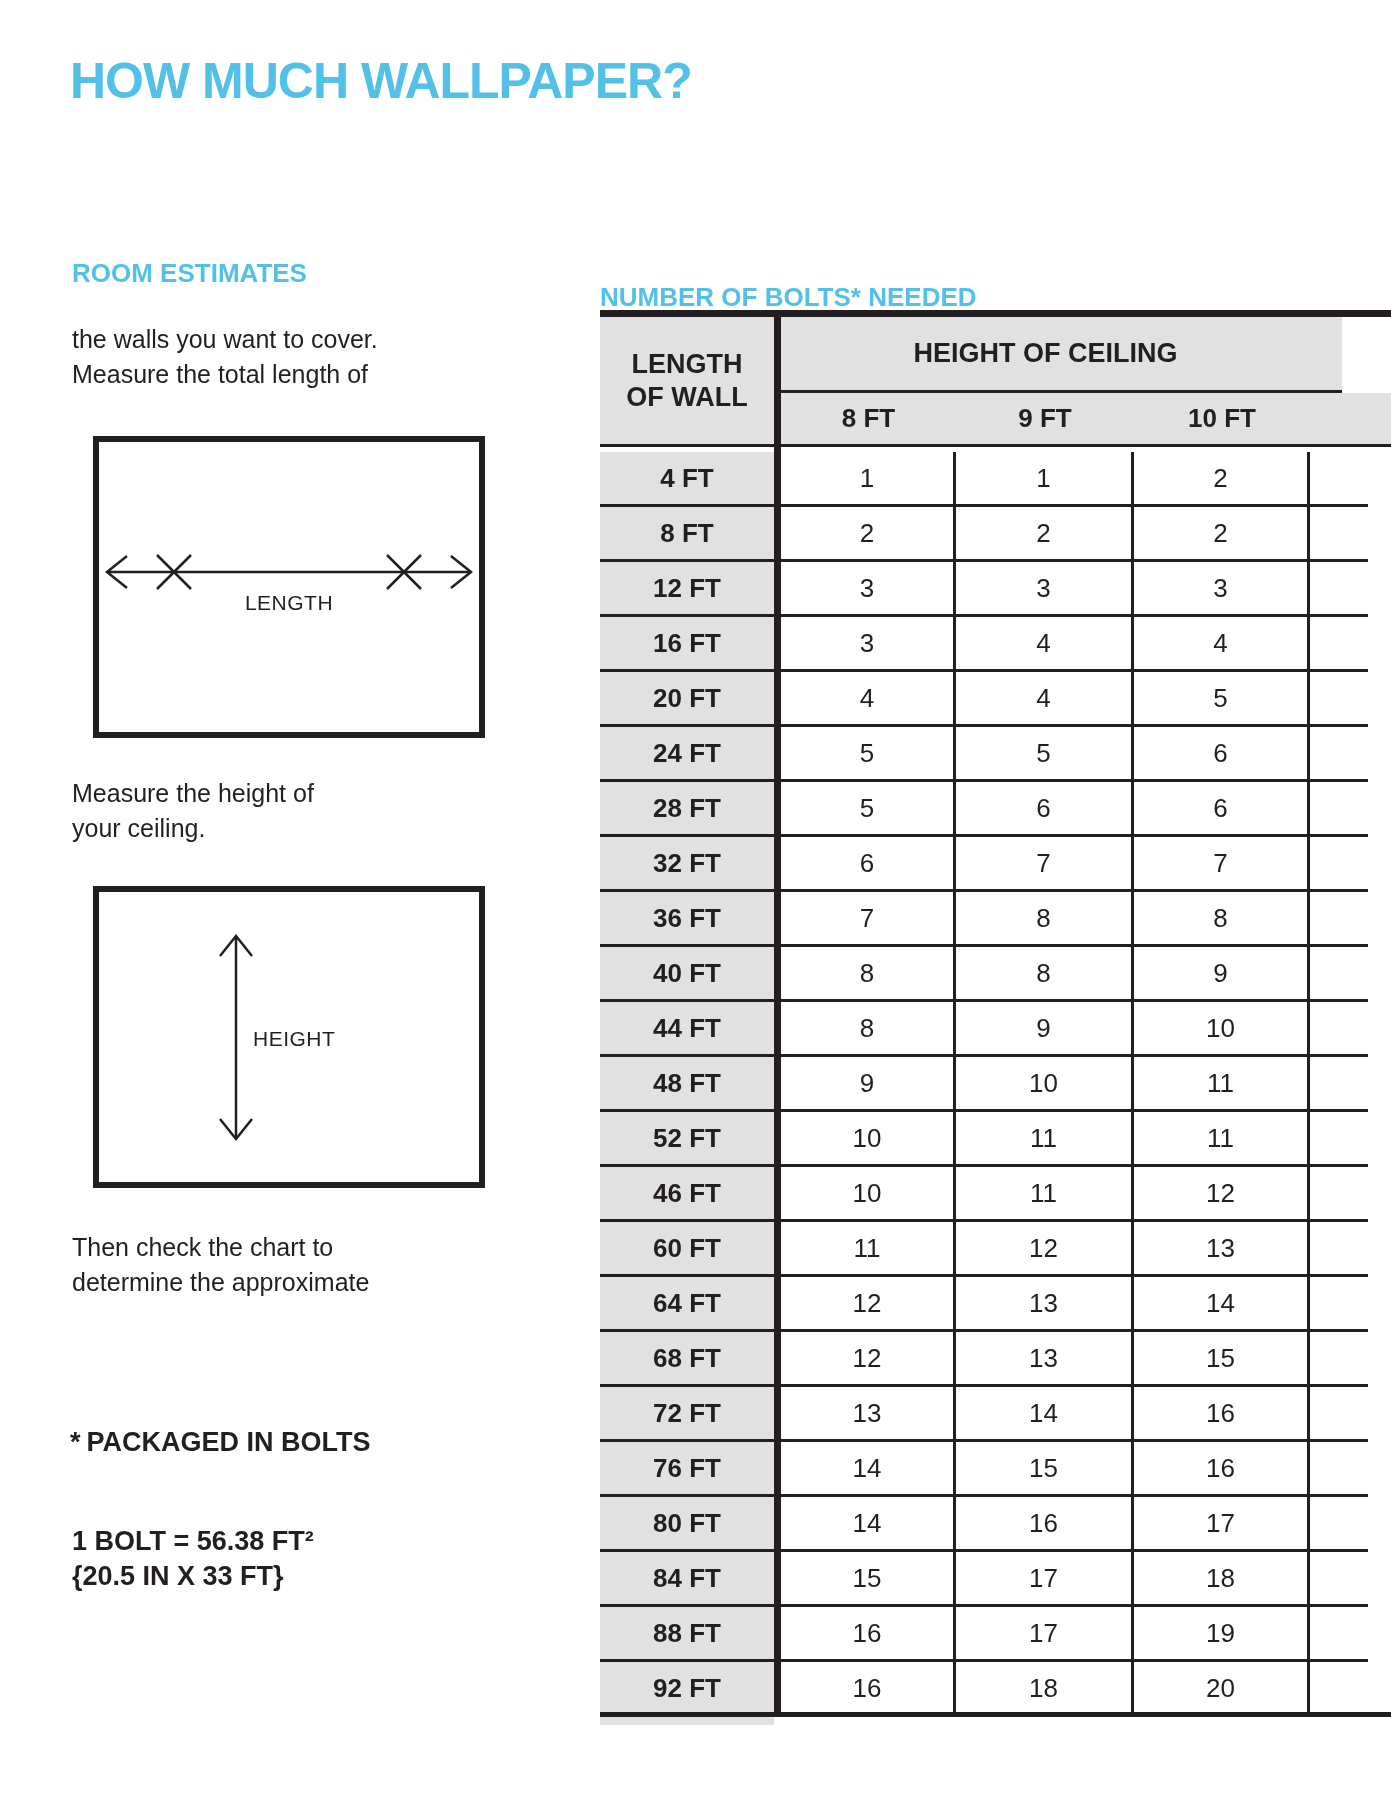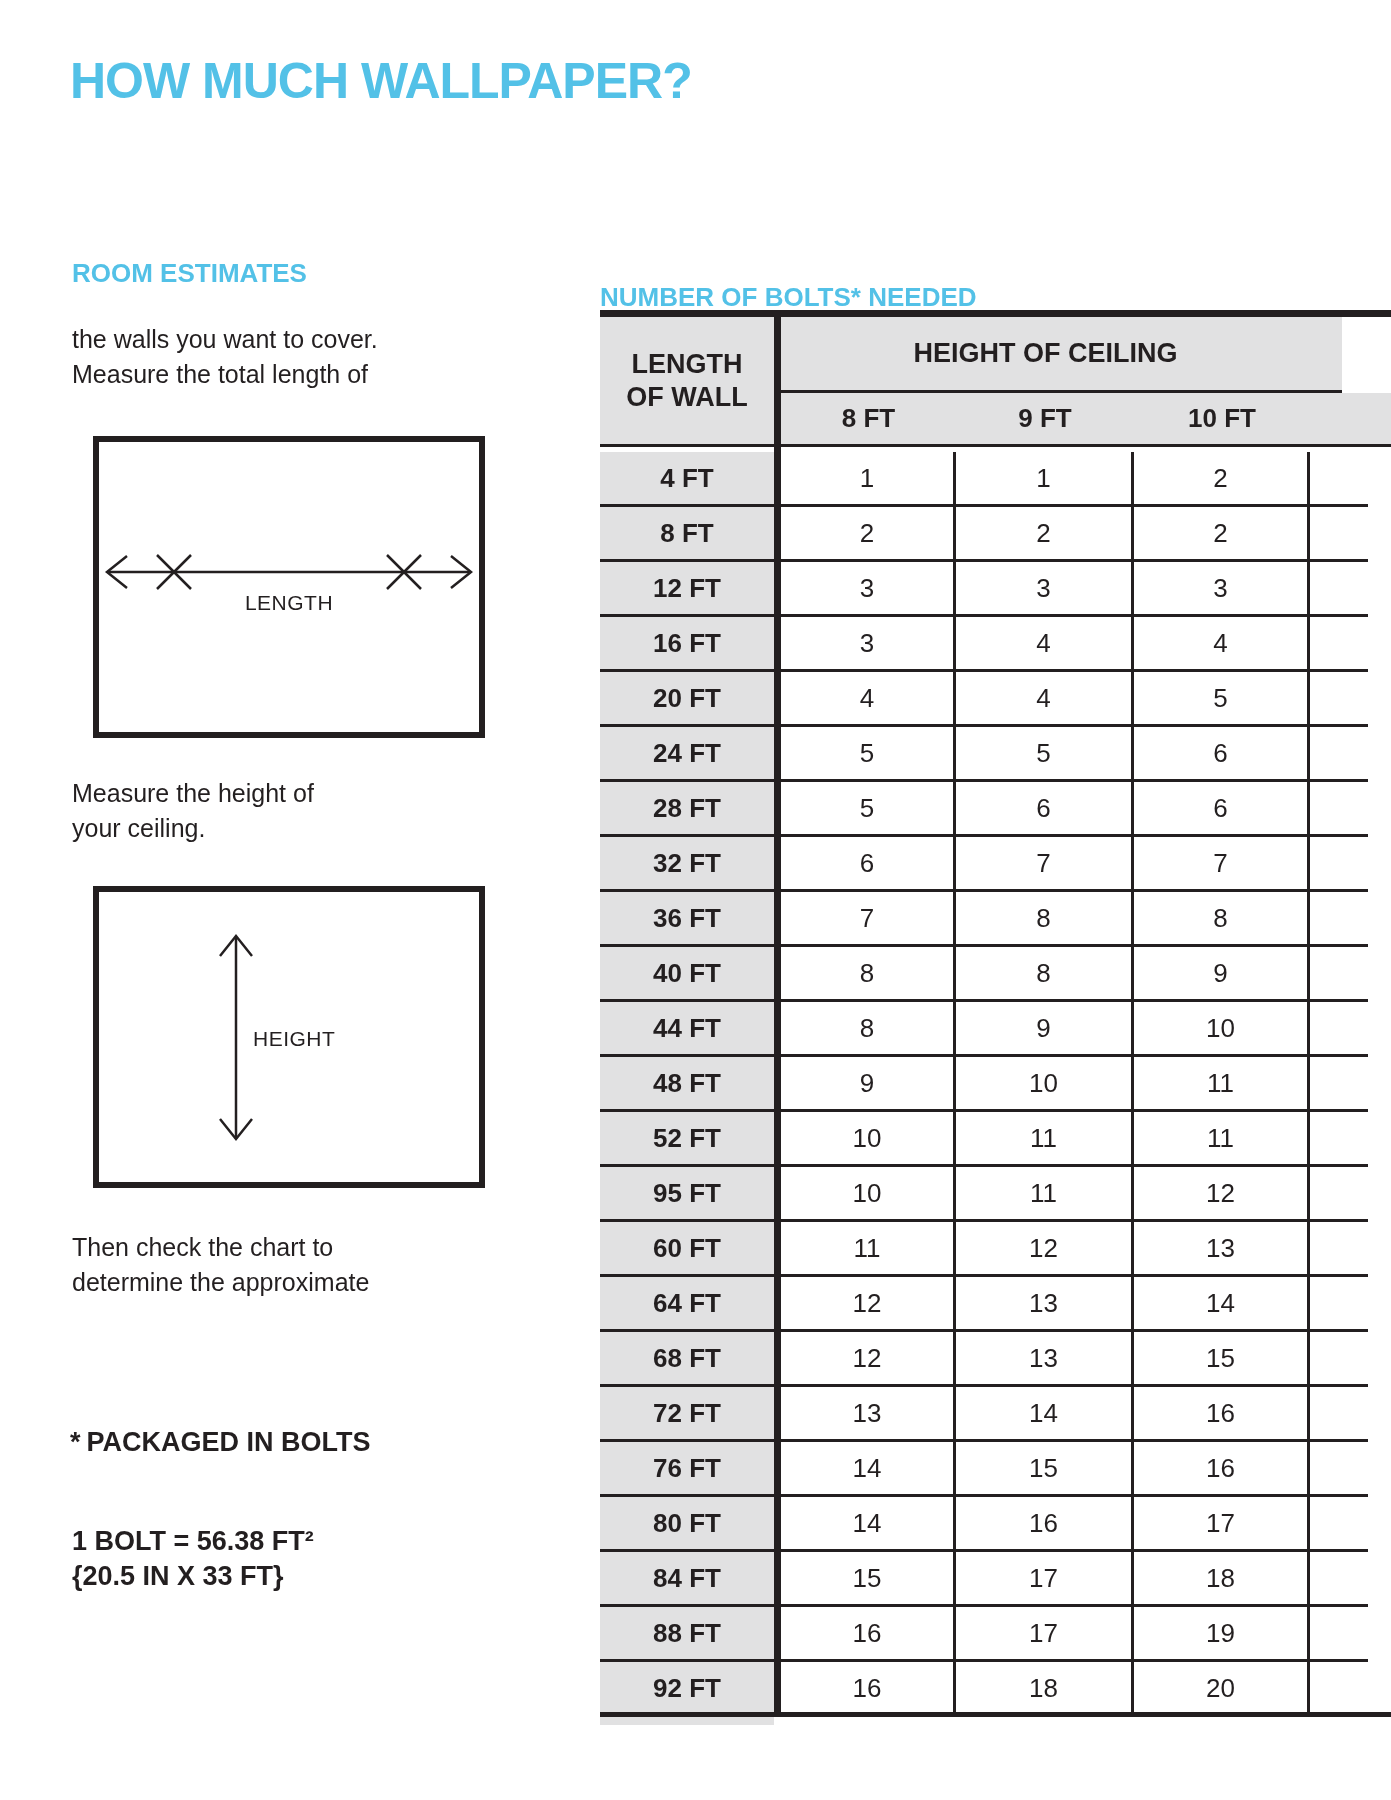--- a/index.html
+++ b/index.html
@@ -230,21 +230,21 @@
       <div class="tcell filler"></div>
     </div>
     <div class="trow">
       <div class="tcell label">52 FT</div>
       <div class="tcell num c0">10</div>
       <div class="tcell num c1">11</div>
       <div class="tcell num c2">11</div>
       <div class="tcell filler"></div>
     </div>
     <div class="trow">
-      <div class="tcell label">95 FT</div>
+      <div class="tcell label">46 FT</div>
       <div class="tcell num c0">10</div>
       <div class="tcell num c1">11</div>
       <div class="tcell num c2">12</div>
       <div class="tcell filler"></div>
     </div>
     <div class="trow">
       <div class="tcell label">60 FT</div>
       <div class="tcell num c0">11</div>
       <div class="tcell num c1">12</div>
       <div class="tcell num c2">13</div>

